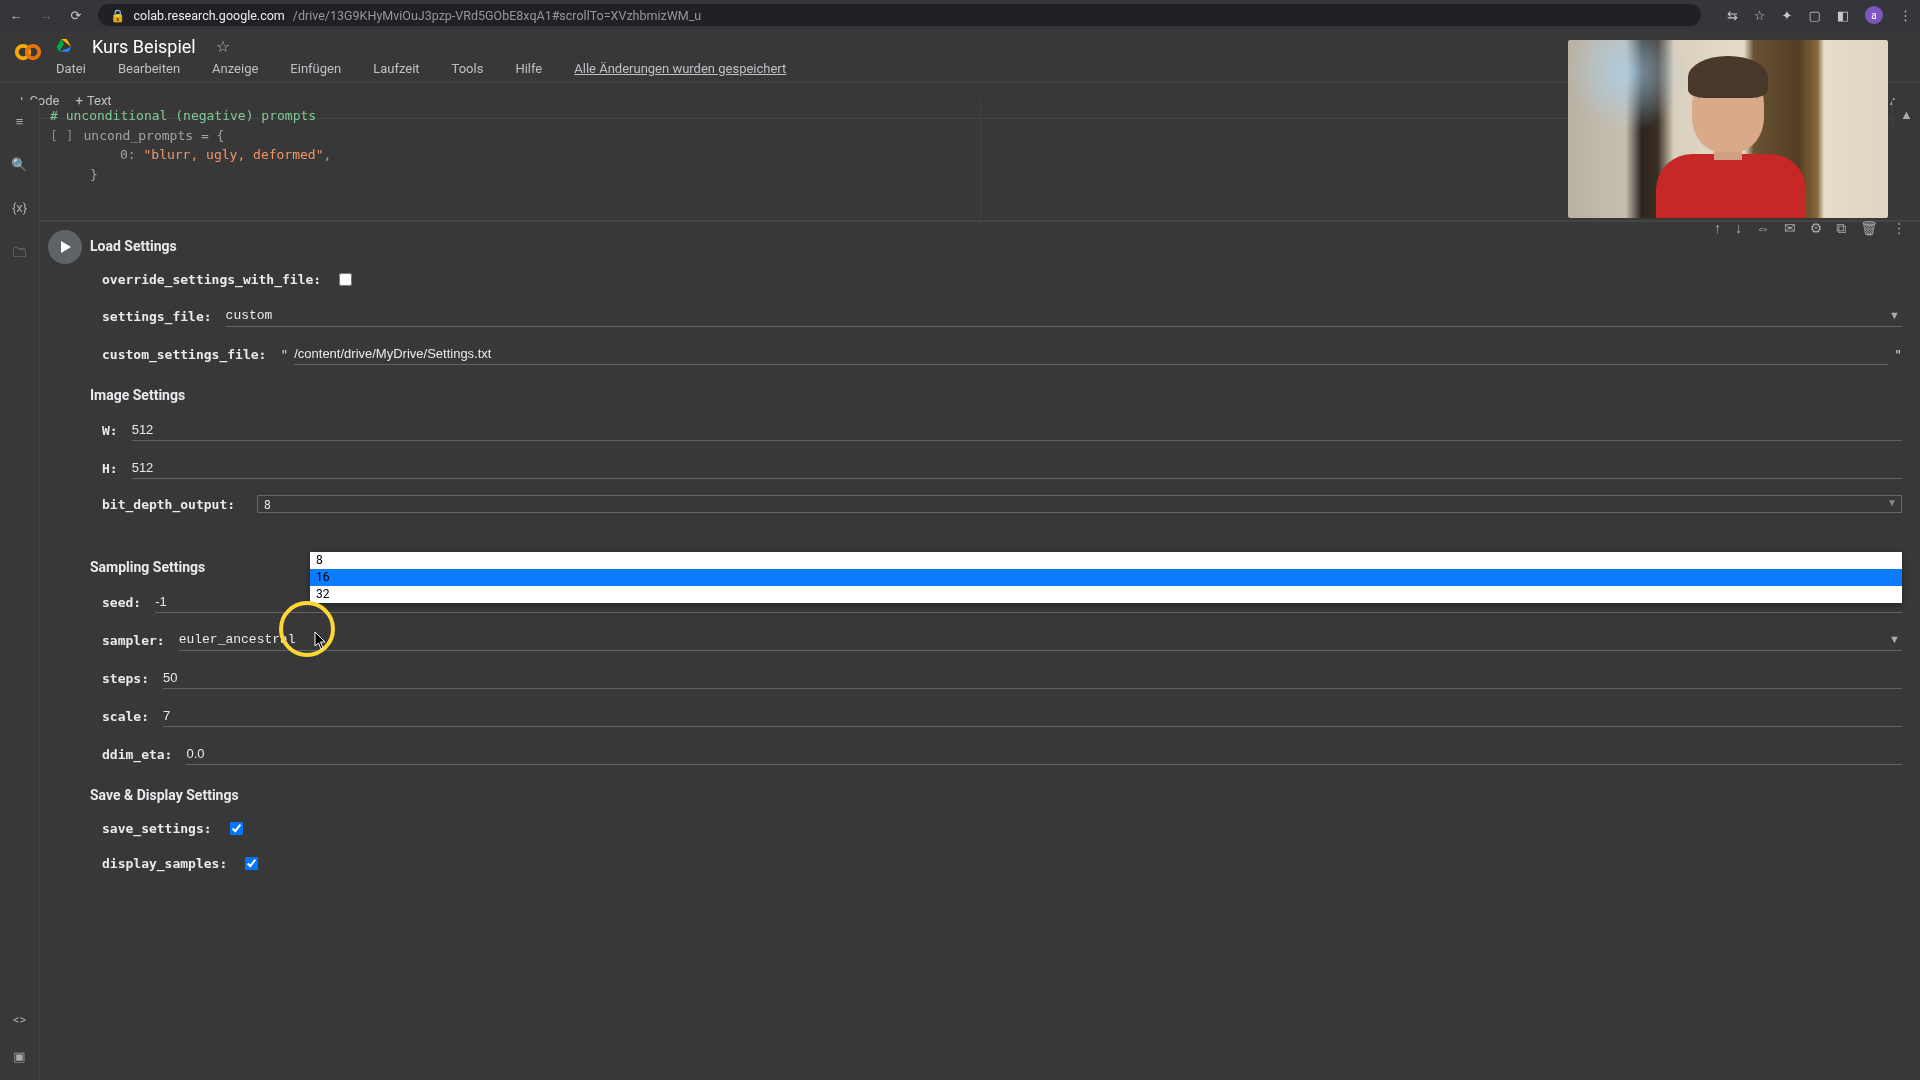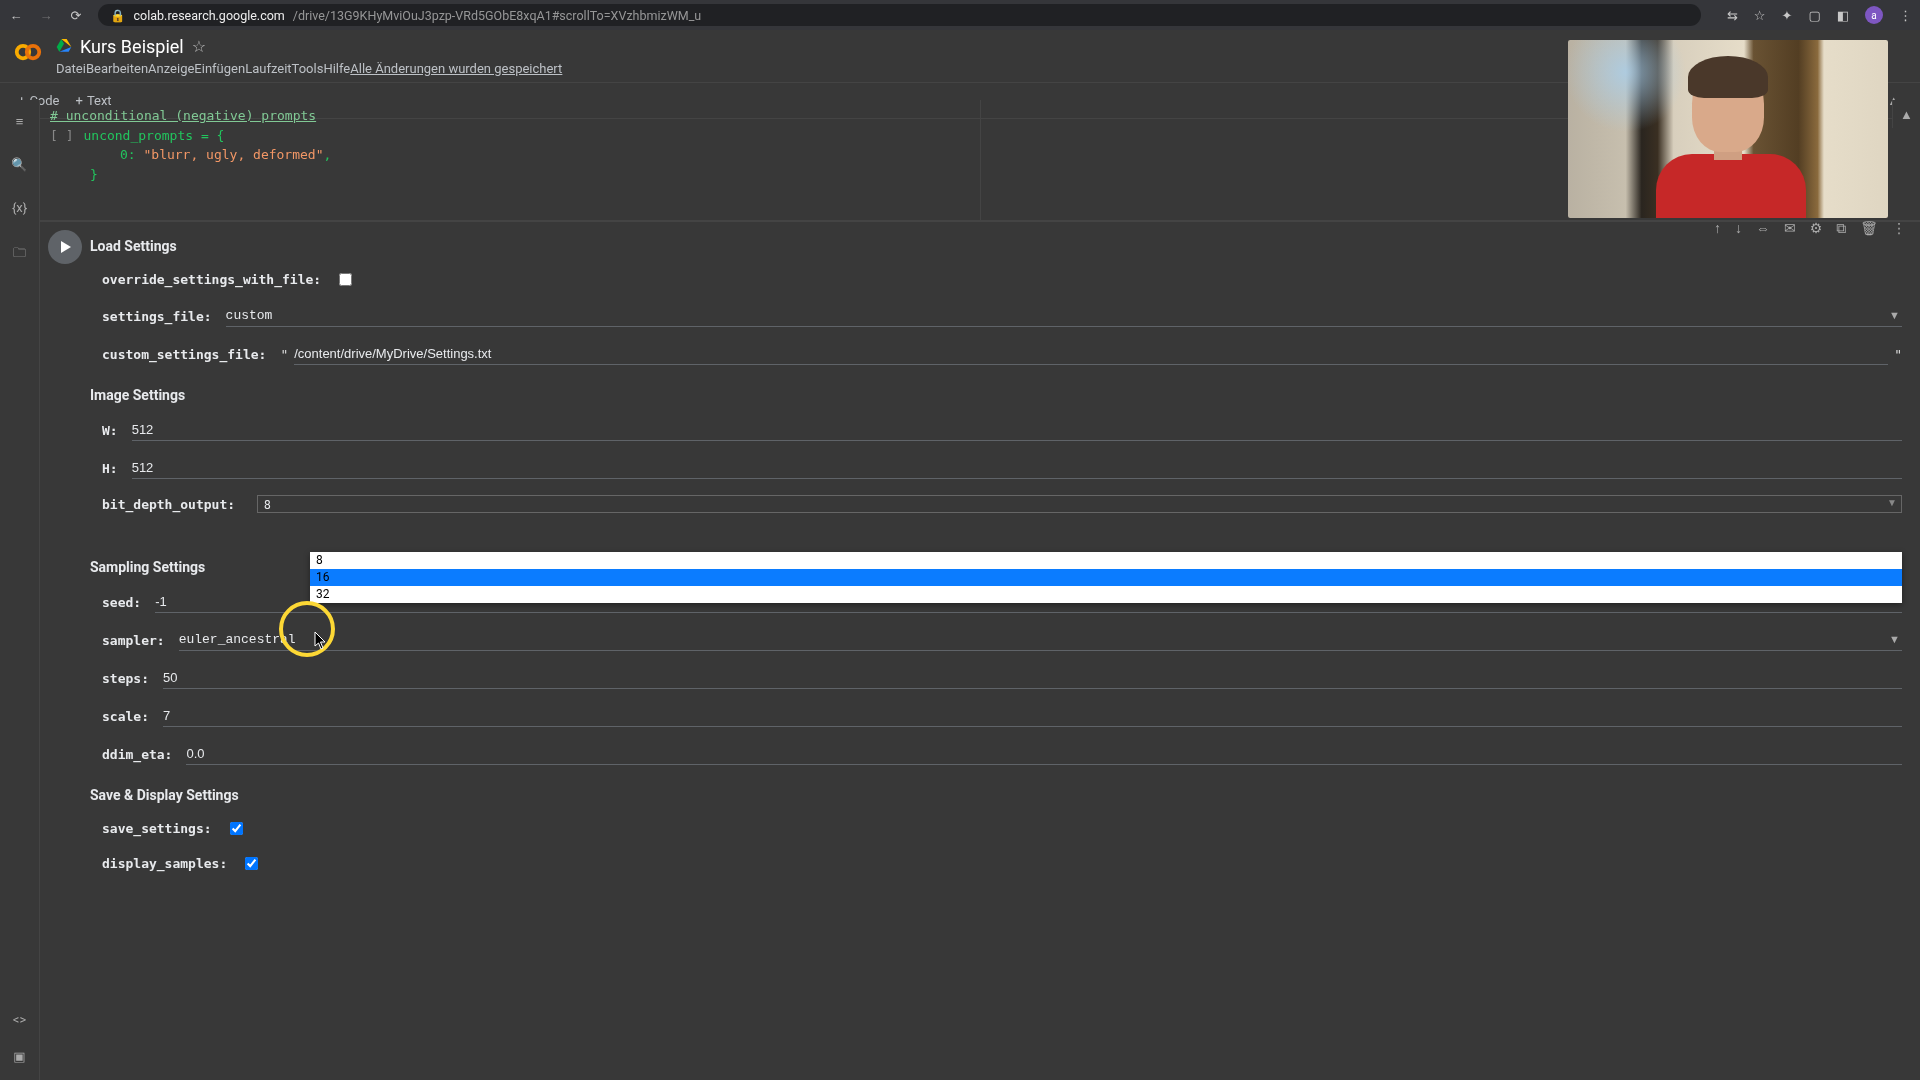--- a/index.html
+++ b/index.html
@@ -24,48 +24,48 @@
   .chrome .nav{display:flex;gap:14px;align-items:center;}
   .chrome .nav span{width:16px;display:inline-flex;justify-content:center;}
   .url-pill{flex:1;display:flex;align-items:center;gap:8px;background:#202124;border-radius:16px;height:22px;padding:0 12px;font-size:12.5px;color:#bdbdbd;}
   .url-pill .host{color:#eee;}
   .chrome-right{display:flex;gap:16px;align-items:center;margin-left:12px;}
   .avatar-chip{width:18px;height:18px;border-radius:50%;background:#7e57c2;font-size:10px;display:flex;align-items:center;justify-content:center;color:#fff;}
   
   .colab-header{background:var(--bg);border-bottom:1px solid #444;padding:4px 10px 6px 10px;display:flex;align-items:flex-start;gap:10px;}
   .colab-logo{width:36px;height:36px;display:flex;align-items:center;justify-content:center;}
   .title-block{flex:1;}
-  .doc-title-row{display:flex;align-items:center;gap:8px;margin-top:2px;}
+  .doc-title-row{display:flex;align-items:center;gap:20px;margin-top:2px;}
   .doc-title-row .drive-icon svg{width:16px;height:16px;}
   .doc-title{font-size:18px;color:#fff;font-weight:400;}
   .star{color:#bdbdbd;font-size:16px;}
-  .menu-row{display:flex;gap:0;margin-top:4px;font-size:13px;color:var(--text-dim);align-items:center;}
+  .menu-row{display:flex;gap:32px;margin-top:4px;font-size:13px;color:var(--text-dim);align-items:center;}
   .menu-row span{cursor:pointer;}
   .menu-row .save-status{color:var(--text-dim);text-decoration:underline;}
   
   .tool-row{display:flex;align-items:center;padding:6px 10px;border-bottom:1px solid #444;background:var(--bg);}
   .add-btn{display:flex;align-items:center;gap:4px;color:var(--text-dim);font-size:13px;padding:4px 8px;cursor:pointer;}
   .add-btn .plus{font-size:13px;font-weight:400;}
   .spacer{flex:1;}
   
   .left-rail{position:absolute;top:100px;left:0;width:40px;bottom:0;background:var(--bg);border-right:1px solid #444;display:flex;flex-direction:column;align-items:center;gap:28px;padding-top:14px;color:#aaa;}
   .rail-bottom{margin-top:auto;margin-bottom:16px;display:flex;flex-direction:column;gap:22px;align-items:center;}
   
   .right-rail{position:absolute;top:100px;right:0;width:28px;background:var(--bg);border-left:1px solid #444;height:28px;display:flex;align-items:center;justify-content:center;color:#aaa;}
   
   .main{position:absolute;top:100px;left:40px;right:0;bottom:0;overflow:hidden;}
   
   .code-cell{display:flex;border-bottom:1px solid #444;}
   .code-left,.code-right{padding:6px 10px;font-family:Consolas,monospace;font-size:13px;line-height:1.5;}
   .code-left{flex:1;min-height:120px;}
   .code-right{flex:1;border-left:1px solid #444;min-height:120px;}
   .gutter{color:#888;margin-right:10px;user-select:none;}
-  .comment{color:var(--code-green);text-decoration:underline;}
+  .comment{color:var(--code-green);}
   .str{color:var(--code-orange);}
-  .kw{color:#22c55e;}
+  .kw{color:#a3a3a3;}
   
   .form-cell{position:relative;padding:10px 18px 30px 50px;border-top:1px solid #444;}
   .run-btn{position:absolute;left:8px;top:8px;width:34px;height:34px;border-radius:50%;background:#5f6368;display:flex;align-items:center;justify-content:center;}
   .run-btn:after{content:"";border-left:10px solid #fff;border-top:6px solid transparent;border-bottom:6px solid transparent;margin-left:2px;}
   .cell-toolbar{position:absolute;right:14px;top:-2px;display:flex;gap:14px;color:#aaa;font-size:14px;}
   .section-h{font-weight:700;font-size:14px;margin:6px 0 14px 0;}
   .section-h.sub{margin-top:22px;}
   .field{display:flex;align-items:center;margin:16px 0;position:relative;}
   .field-label{font-family:Consolas,monospace;font-weight:700;font-size:13px;margin-right:14px;white-space:nowrap;}
   .underline-input{flex:1;border:none;border-bottom:1px solid var(--underline);background:transparent;color:var(--text);font-size:13px;padding:3px 0;outline:none;}

